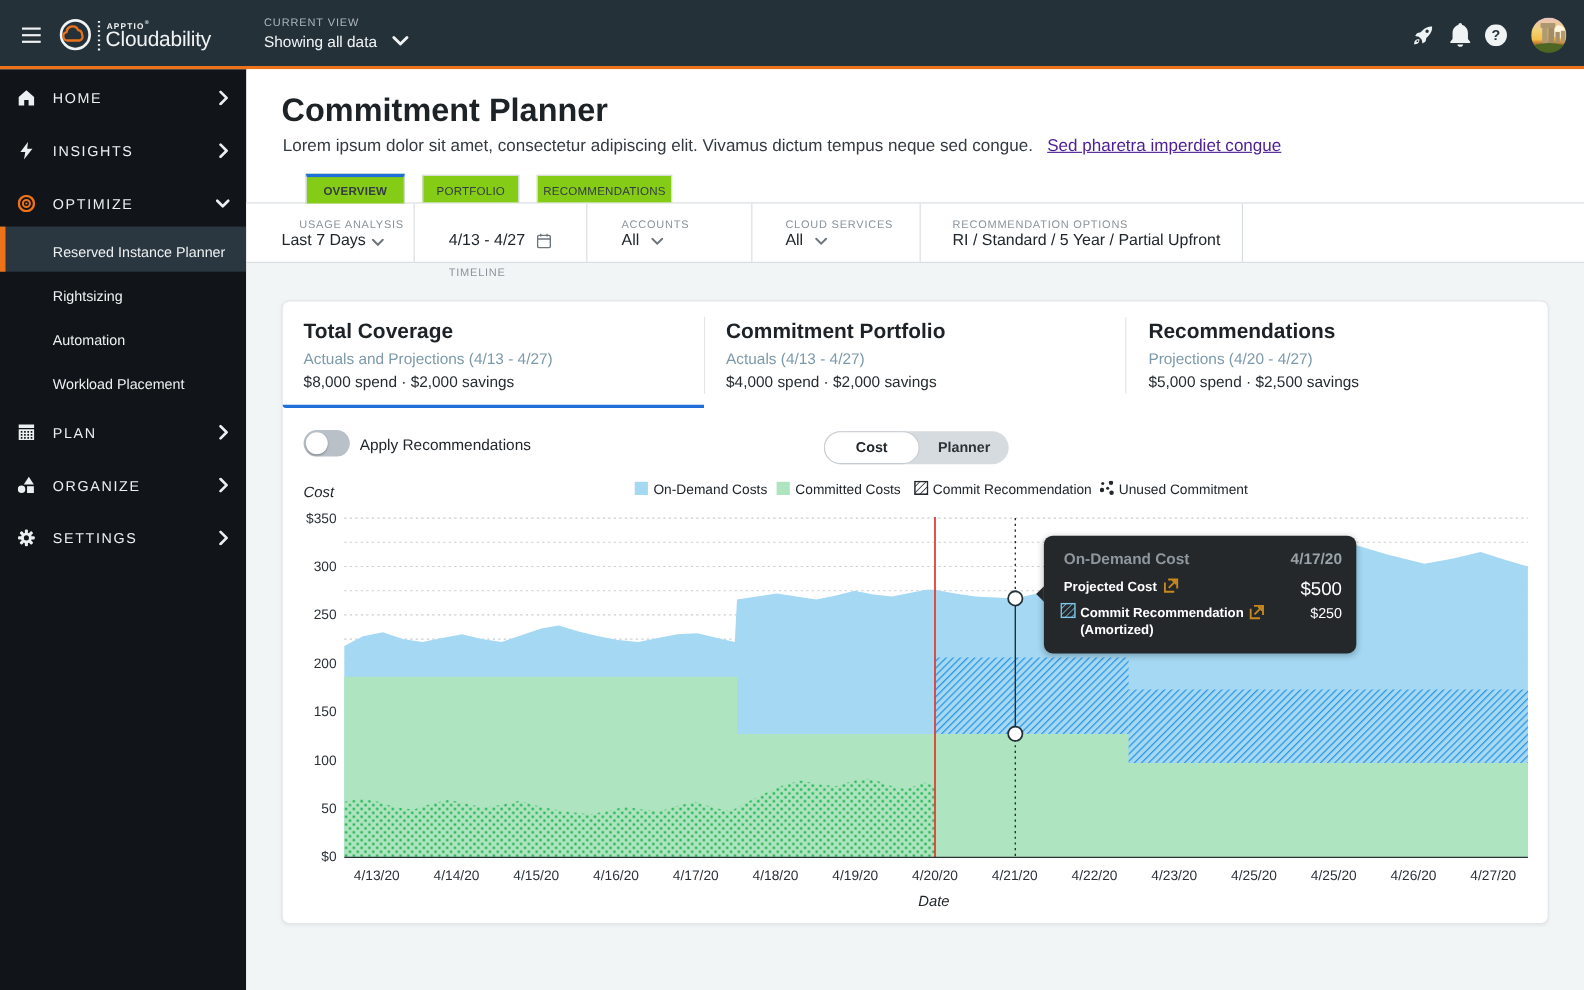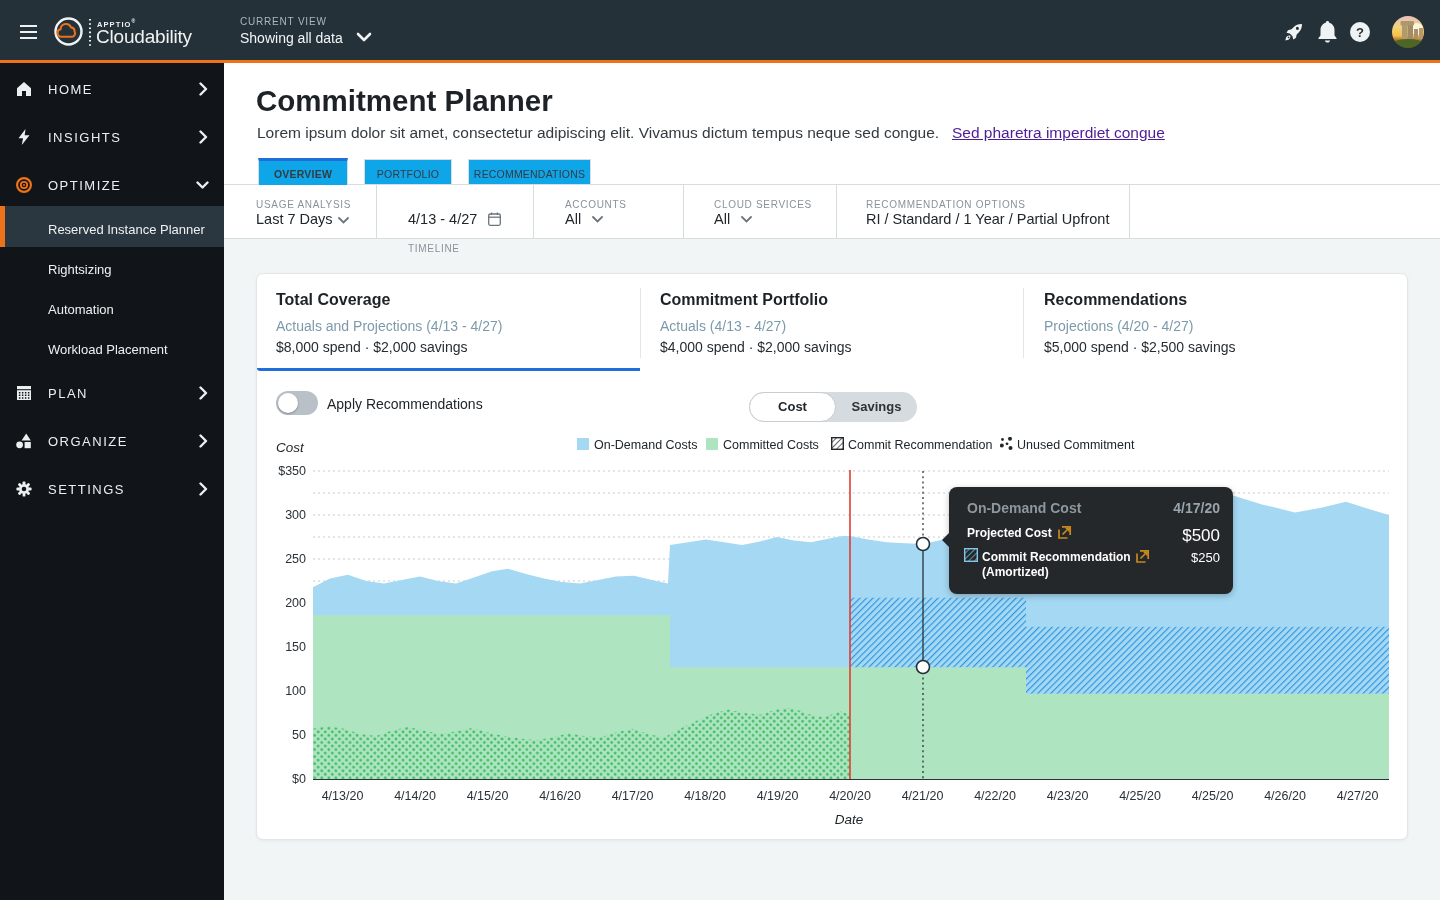--- a/index.html
+++ b/index.html
@@ -41,40 +41,40 @@
 #main { position:absolute; left:224px; top:63px; width:1216px; height:837px;
   background:#fff; }
 #graybg { position:absolute; left:224px; top:239px; width:1216px; height:661px;
   background:#f2f5f6; }
 h1 { position:absolute; left:256px; top:84px; font-size:29.5px; color:#1d2226;
   letter-spacing:0; }
 #desc { position:absolute; left:257px; top:124px; font-size:15.5px; color:#333a40; }
 #desc a { color:#4c1d95; text-decoration:underline; }
 
 
-.tab { position:absolute; top:159px; height:25px; background:#0ea5e9;
+.tab { position:absolute; top:159px; height:25px; background:#84cc16;
   border:1px solid #d7dcdf; border-bottom:none; font-size:10.5px; color:#343b41;
-  text-align:center; letter-spacing:0.2px; padding-top:8px; z-index:3; }
+  text-align:center; letter-spacing:0.2px; padding-top:8px; z-index:3;margin-left:20px; }
 #tab1 { left:258px; width:90px; top:158px; height:27px; border:none;
   border-top:3px solid #1f6ed9; border-left:1px solid #d7dcdf;
   border-right:1px solid #d7dcdf; font-weight:bold; padding-top:7px; z-index:4; }
 
 
 #filterbar { position:absolute; left:224px; top:184px; width:1216px; height:55px;
   background:#fff; border-top:1px solid #d7dcdf; border-bottom:1px solid #d7dcdf; }
 .flab { position:absolute; top:199px; font-size:10px; color:#8a9299;
   letter-spacing:0.7px; }
 .fval { position:absolute; top:211px; font-size:14.5px; color:#20262b; }
 .fsep { position:absolute; top:185px; width:1px; height:53px; background:#d7dcdf; }
 
 
 #card { position:absolute; left:256px; top:273px; width:1152px; height:567px;
   background:#fff; border:1px solid #e2e6e9; border-radius:7px;
   box-shadow:0 1px 3px rgba(30,40,50,0.06); }
-.ctitle { position:absolute; top:291px; font-size:16px; font-weight:bold;
+.ctitle { position:absolute; top:291px; font-size:19px; font-weight:bold;
   color:#1d2226; }
 .csub { position:absolute; top:318px; font-size:14px; color:#7d9aab; }
 .cstat { position:absolute; top:339px; font-size:14px; color:#262c31; }
 .csep { position:absolute; top:288px; width:1px; height:70px; background:#e2e6e9; }
 #bluesel { position:absolute; left:257px; top:368px; width:383px; height:3px;
   background:#1f6ed9; border-radius:0 0 0 3px; }
 
 
 #togg { position:absolute; left:276px; top:391px; width:42px; height:24px;
   border-radius:12px; background:#b9c0c7; }
@@ -286,21 +286,21 @@
 
 <h1>Commitment Planner</h1>
 <div id="desc">Lorem ipsum dolor sit amet, consectetur adipiscing elit. Vivamus dictum tempus neque sed congue.
   &nbsp;&nbsp;<a>Sed pharetra imperdiet congue</a></div>
 
 <div class="tab" id="tab1">OVERVIEW</div>
 <div class="tab" style="left:364px;width:88px;">PORTFOLIO</div>
 <div class="tab" style="left:468px;width:123px;">RECOMMENDATIONS</div>
 
 <div id="filterbar"></div>
-<div class="flab" style="left:256px;">USAGE ANALYSIS</div>
+<div class="flab" style="left:272px;">USAGE ANALYSIS</div>
 <div class="fval" style="left:256px;">Last 7 Days</div>
 <svg class="abs" style="left:338px;top:217px;" width="11" height="7" viewBox="0 0 11 7">
     <path d="M1 1 L5.5 5.5 L10 1" fill="none" stroke="#6d757c" stroke-width="1.8" stroke-linecap="round"></path>
   </svg>
 <div class="fsep" style="left:376px;"></div>
 <div class="flab" style="left:408px;margin-top:44px;">TIMELINE</div>
 <div class="fval" style="left:408px;">4/13 - 4/27</div>
 <svg class="abs" style="left:488px;top:212px;" width="13" height="14" viewBox="0 0 13 14">
   <rect x="0.7" y="2" width="11.6" height="11.3" rx="1.5" fill="none" stroke="#6d757c" stroke-width="1.3"></rect>
   <line x1="0.7" y1="5.2" x2="12.3" y2="5.2" stroke="#6d757c" stroke-width="1.3"></line>
@@ -314,21 +314,21 @@
     <path d="M1 1 L5.5 5.5 L10 1" fill="none" stroke="#6d757c" stroke-width="1.8" stroke-linecap="round"></path>
   </svg>
 <div class="fsep" style="left:683px;"></div>
 <div class="flab" style="left:714px;">CLOUD SERVICES</div>
 <div class="fval" style="left:714px;">All</div>
 <svg class="abs" style="left:741px;top:216px;" width="11" height="7" viewBox="0 0 11 7">
     <path d="M1 1 L5.5 5.5 L10 1" fill="none" stroke="#6d757c" stroke-width="1.8" stroke-linecap="round"></path>
   </svg>
 <div class="fsep" style="left:836px;"></div>
 <div class="flab" style="left:866px;">RECOMMENDATION OPTIONS</div>
-<div class="fval" style="left:866px;">RI / Standard / 1 Year / Partial Upfront</div>
+<div class="fval" style="left:866px;">RI / Standard / 5 Year / Partial Upfront</div>
 <div class="fsep" style="left:1129px;"></div>
 
 <div id="card"></div>
 <div class="ctitle" style="left:276px;">Total Coverage</div>
 <div class="csub" style="left:276px;">Actuals and Projections (4/13 - 4/27)</div>
 <div class="cstat" style="left:276px;">$8,000 spend · $2,000 savings</div>
 <div class="csep" style="left:640px;"></div>
 <div class="ctitle" style="left:660px;">Commitment Portfolio</div>
 <div class="csub" style="left:660px;">Actuals (4/13 - 4/27)</div>
 <div class="cstat" style="left:660px;">$4,000 spend · $2,000 savings</div>
@@ -338,21 +338,21 @@
 <div class="cstat" style="left:1044px;">$5,000 spend · $2,500 savings</div>
 <div id="bluesel"></div>
 
 <div id="togg">
     <div class="knob"></div>
   </div>
 <div id="togglab">Apply Recommendations</div>
 <div id="seg">
     <div class="on"></div>
     <div class="t1">Cost</div>
-    <div class="t2">Savings</div>
+    <div class="t2">Planner</div>
   </div>
 
 <div class="lsq" style="left:577px;background:#a5d8f3;"></div>
 <div class="leg" style="left:594px;">On-Demand Costs</div>
 <div class="lsq" style="left:706px;background:#aee4bf;"></div>
 <div class="leg" style="left:723px;">Committed Costs</div>
 <svg class="abs" style="left:831px;top:437px;" width="13" height="13" viewBox="0 0 13 13">
   <defs>
       <pattern id="lh" width="4" height="4" patternTransform="rotate(45)" patternUnits="userSpaceOnUse">
     <line x1="0" y1="0" x2="0" y2="4" stroke="#23282d" stroke-width="1.4"></line>

